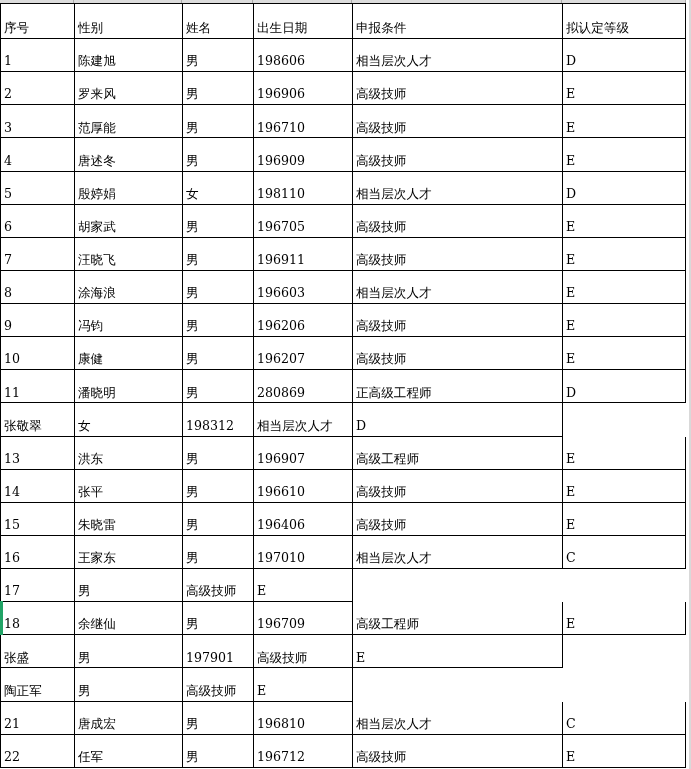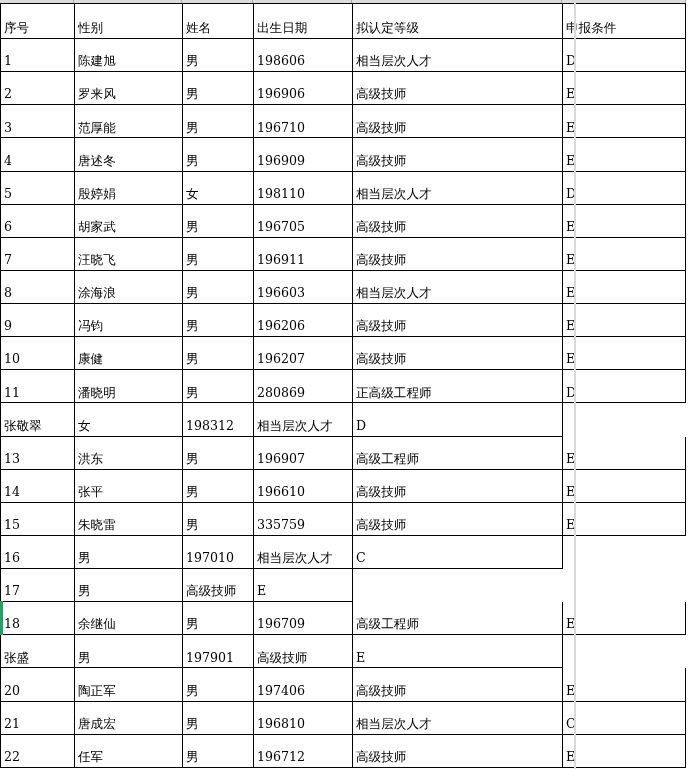--- a/index.html
+++ b/index.html
@@ -2,21 +2,21 @@
 <html><head>
 <meta charset="utf-8">
 <style>
   * { margin: 0; padding: 0; box-sizing: border-box; }
   html, body {
     width: 691px; height: 769px;
     background: #ffffff;
     font-family: "DejaVu Serif", "Liberation Serif", serif;
     overflow: hidden;
   }
-  .screen { position: relative; width: 576px; height: 769px; }
+  .screen { position: relative; width: 691px; height: 769px; }
 
   
   .top-strip {
     display: grid;
     grid-template-columns: 74px 108px 71px 99px 210px 124px;
     height: 3px;
     background: #dcdcdc;
     width: 686px;
   }
   .strip-cell { border-right: 1px solid #aaaaaa; }
@@ -77,22 +77,22 @@
     <div class="strip-cell"></div>
     <div class="strip-cell"></div>
   </div>
 
   <div class="table">
     <div class="row header">
       <div class="cell">序号</div>
       <div class="cell">性别</div>
       <div class="cell">姓名</div>
       <div class="cell">出生日期</div>
+      <div class="cell">申报条件</div>
       <div class="cell">拟认定等级</div>
-      <div class="cell">申报条件</div>
     </div>
     <div>
         <div class="row">
           <div class="cell">1</div>
           <div class="cell">陈建旭</div>
           <div class="cell">男</div>
           <div class="cell">198606</div>
           <div class="cell">相当层次人才</div>
           <div class="cell">D</div>
         </div>
@@ -196,26 +196,27 @@
           <div class="cell">张平</div>
           <div class="cell">男</div>
           <div class="cell">196610</div>
           <div class="cell">高级技师</div>
           <div class="cell">E</div>
         </div>
         <div class="row">
           <div class="cell">15</div>
           <div class="cell">朱晓雷</div>
           <div class="cell">男</div>
-          <div class="cell">335759</div>
+          <div class="cell">196406</div>
           <div class="cell">高级技师</div>
           <div class="cell">E</div>
         </div>
         <div class="row">
           <div class="cell">16</div>
+          <div class="cell">王家东</div>
           <div class="cell">男</div>
           <div class="cell">197010</div>
           <div class="cell">相当层次人才</div>
           <div class="cell">C</div>
         </div>
         <div class="row">
           <div class="cell">17</div>
           <div class="cell">男</div>
           <div class="cell">高级技师</div>
           <div class="cell">E</div>
@@ -229,24 +230,22 @@
           <div class="cell">E</div>
         </div>
         <div class="row">
           <div class="cell">张盛</div>
           <div class="cell">男</div>
           <div class="cell">197901</div>
           <div class="cell">高级技师</div>
           <div class="cell">E</div>
         </div>
         <div class="row">
-          <div class="cell">20</div>
           <div class="cell">陶正军</div>
           <div class="cell">男</div>
-          <div class="cell">197406</div>
           <div class="cell">高级技师</div>
           <div class="cell">E</div>
         </div>
         <div class="row">
           <div class="cell">21</div>
           <div class="cell">唐成宏</div>
           <div class="cell">男</div>
           <div class="cell">196810</div>
           <div class="cell">相当层次人才</div>
           <div class="cell">C</div>

